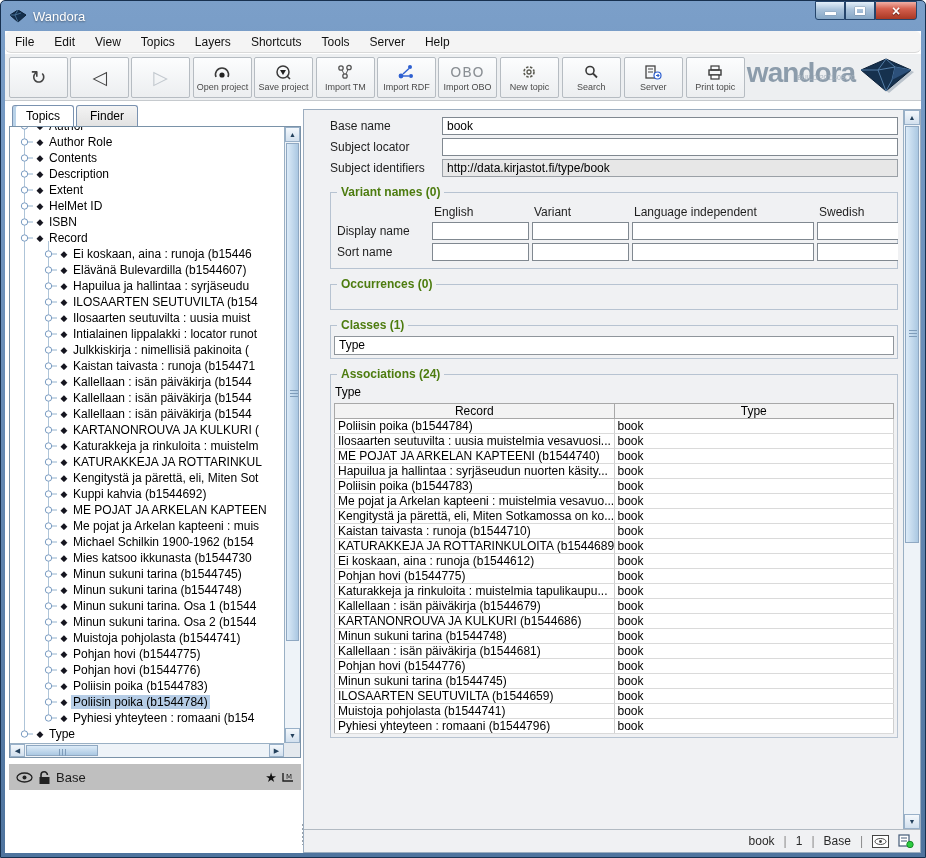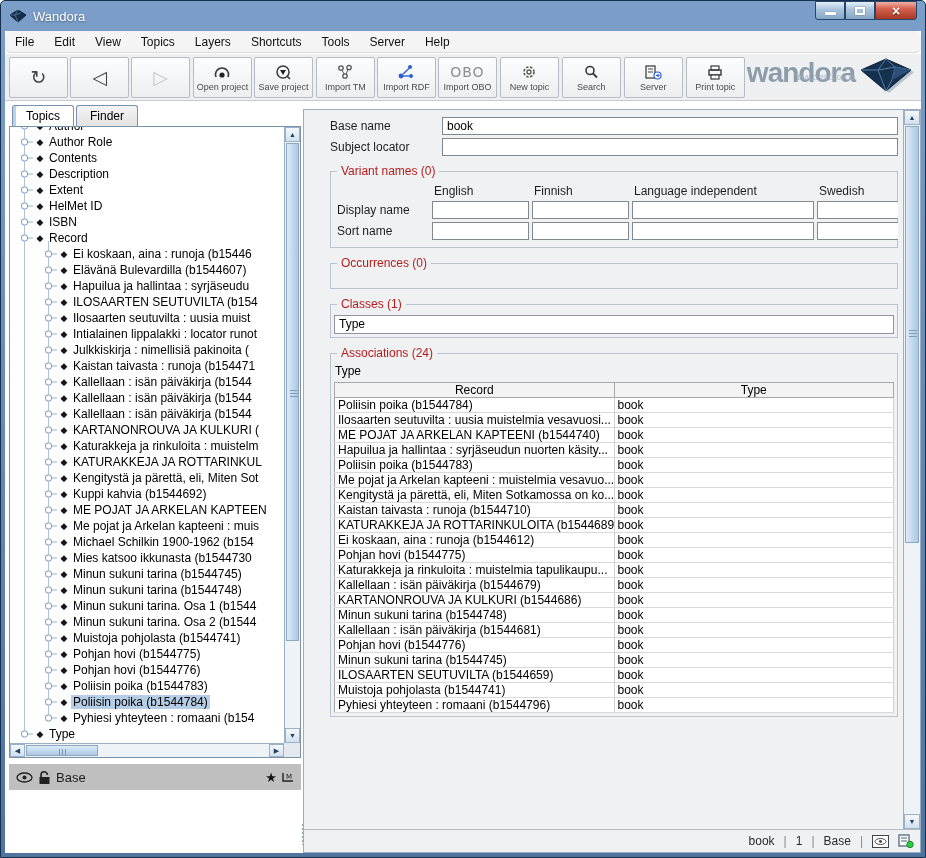--- a/index.html
+++ b/index.html
@@ -82,21 +82,21 @@
   
   .right-panel{position:absolute;left:298px;top:7px;right:0;bottom:0;background:#f0f1f3;border:1px solid #9cadbf;}
   .rp-content{position:absolute;left:7px;right:22px;top:7px;bottom:24px;overflow:hidden;margin-left:19px;}
   .field-row{display:flex;align-items:center;margin-bottom:3px;}
   .field-label{width:112px;font-size:12px;color:#1e1e1e;}
   .tfield{flex:1;height:18px;border:1px solid #808890;background:#fff;font-size:12px;padding:0 4px;
     font-family:"Liberation Sans","DejaVu Sans",sans-serif;color:#000;}
   .tfield.readonly{background:#e7e7e7;border-color:#9aa0a6;}
   .group{position:relative;border:1px solid #b7c3d1;margin-top:15px;padding:12px 6px 7px;}
   .group-title{position:absolute;top:-8px;left:6px;background:#f0f1f3;padding:0 4px;
-    font-size:12px;font-weight:normal;color:#b91c1c;white-space:nowrap;}
+    font-size:12px;font-weight:bold;color:#4d7c0f;white-space:nowrap;}
   .group.empty{height:20px;padding:12px;}
   .vgrid{display:grid;grid-template-columns:92px 97px 97px 182px 100px;gap:3px;align-items:center;}
   .vhead{font-size:12px;color:#1e1e1e;padding-left:2px;}
   .vlabel{font-size:12px;color:#1e1e1e;}
   .vinput{height:18px;border:1px solid #808890;background:#fff;width:100%;}
   .classes-list{background:#fff;border:1px solid #8f959b;}
   .class-item{font-size:12px;height:17px;line-height:17px;padding:0 4px;}
   .assoc-type{font-size:12px;margin:0 1px 4px;color:#000;}
   table.assoc{width:100%;border-collapse:collapse;background:#fff;table-layout:fixed;
     border:1px solid #a3a3a3;font-size:12px;}
@@ -715,27 +715,31 @@
         <div class="rp-content">
 
           <div class="field-row">
             <span class="field-label">Base name</span>
             <input class="tfield" type="text" value="book" style="">
           </div>
           <div class="field-row">
             <span class="field-label">Subject locator</span>
             <input class="tfield" type="text" value="" style="">
           </div>
+          <div class="field-row">
+            <span class="field-label">Subject identifiers</span>
+            <input class="tfield readonly" type="text" readonly="" value="http://data.kirjastot.fi/type/book" style="">
+          </div>
 
           <div class="group">
             <span class="group-title">Variant names (0)</span>
             <div class="vgrid">
               <span></span>
               <span class="vhead">English</span>
-              <span class="vhead">Finnish</span>
+              <span class="vhead">Variant</span>
               <span class="vhead">Language independent</span>
               <span class="vhead">Swedish</span>
               <span class="vlabel">Display name</span>
               <input class="vinput" type="text" style="">
               <input class="vinput" type="text" style="">
               <input class="vinput" type="text" style="">
               <input class="vinput" type="text" style="">
               <span class="vlabel">Sort name</span>
               <input class="vinput" type="text" style="">
               <input class="vinput" type="text" style="">

